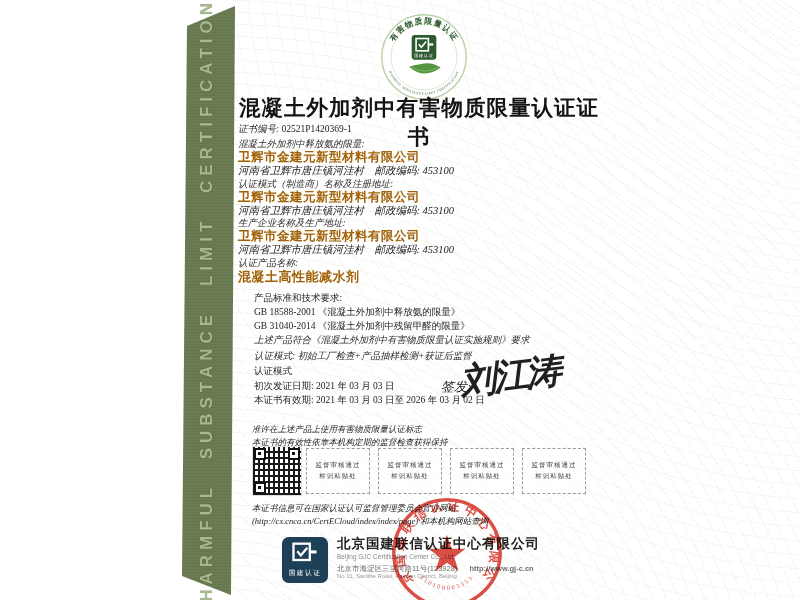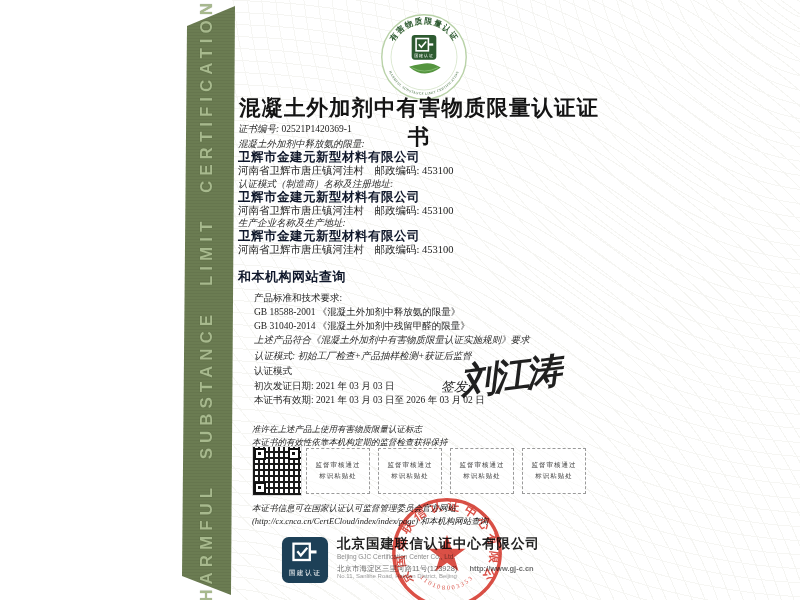--- a/index.html
+++ b/index.html
@@ -22,22 +22,22 @@
   .spine-text{writing-mode:vertical-rl;transform:rotate(180deg);
          font-family:"Liberation Sans","DejaVu Sans",sans-serif;
          font-weight:bold;font-size:17px;letter-spacing:5px;word-spacing:14px;
          color:#a7b98d;text-shadow:0 0 1px rgba(47,61,32,.55);white-space:nowrap;}
 
   
   .ln{position:absolute;left:238px;width:362px;text-align:left;white-space:nowrap;}
   .lnl{position:absolute;left:254px;text-align:center;white-space:nowrap;}
   .kai{font-style:italic;color:#2b2b2b;}
   .small{font-size:9.5px;}
-  .addr{font-size:10.5px;}
-  .org{font-size:12.5px;font-weight:bold;color:#0f172a;letter-spacing:.5px;}
+  .addr{font-size:10.5px;font-style:italic;}
+  .org{font-size:12.5px;font-weight:bold;color:#a16207;letter-spacing:.5px;}
   .title{position:absolute;left:230px;top:93px;width:378px;text-align:center;
          font-size:21.5px;font-weight:bold;letter-spacing:1px;color:#141414;}
   .gb{font-size:9.5px;}
   .note{font-size:8.5px;font-style:italic;}
   .query{font-size:8.5px;font-style:italic;}
 
   
   .sig-label{position:absolute;left:441px;top:378px;font-size:13px;font-style:italic;}
   .signature{position:absolute;left:460px;top:352px;font-size:36px;font-weight:bold;font-style:italic;
              letter-spacing:-3px;transform:rotate(-7deg);color:#0e0e0e;opacity:.92;}
@@ -114,21 +114,22 @@
   <div class="ln addr" style="top:164px">河南省卫辉市唐庄镇河洼村　邮政编码: 453100</div>
 
   <div class="ln small kai" style="top:178px">认证模式（制造商）名称及注册地址:</div>
   <div class="ln org" style="top:189px">卫辉市金建元新型材料有限公司</div>
   <div class="ln addr" style="top:204px">河南省卫辉市唐庄镇河洼村　邮政编码: 453100</div>
 
   <div class="ln small kai" style="top:217px">生产企业名称及生产地址:</div>
   <div class="ln org" style="top:228px">卫辉市金建元新型材料有限公司</div>
   <div class="ln addr" style="top:243px">河南省卫辉市唐庄镇河洼村　邮政编码: 453100</div>
 
-  <div class="ln org" style="top:268px;font-size:13px">和本机构网站查询</div>
+  <div class="ln small kai" style="top:257px">认证产品名称:</div>
+  <div class="ln org" style="top:268px;font-size:13px">混凝土高性能减水剂</div>
 
   <div class="lnl gb" style="top:292px">产品标准和技术要求:</div>
   <div class="lnl gb" style="top:306px">GB 18588-2001 《混凝土外加剂中释放氨的限量》</div>
   <div class="lnl gb" style="top:320px">GB 31040-2014 《混凝土外加剂中残留甲醛的限量》</div>
   <div class="lnl gb kai" style="top:334px">上述产品符合《混凝土外加剂中有害物质限量认证实施规则》要求</div>
   <div class="lnl gb kai" style="top:350px">认证模式: 初始工厂检查+产品抽样检测+获证后监督</div>
   <div class="lnl gb" style="top:365px">认证模式</div>
   <div class="lnl gb" style="top:380px">初次发证日期: 2021 年 03 月 03 日</div>
   <div class="lnl gb" style="top:394px">本证书有效期: 2021 年 03 月 03 日至 2026 年 03 月 02 日</div>
 

